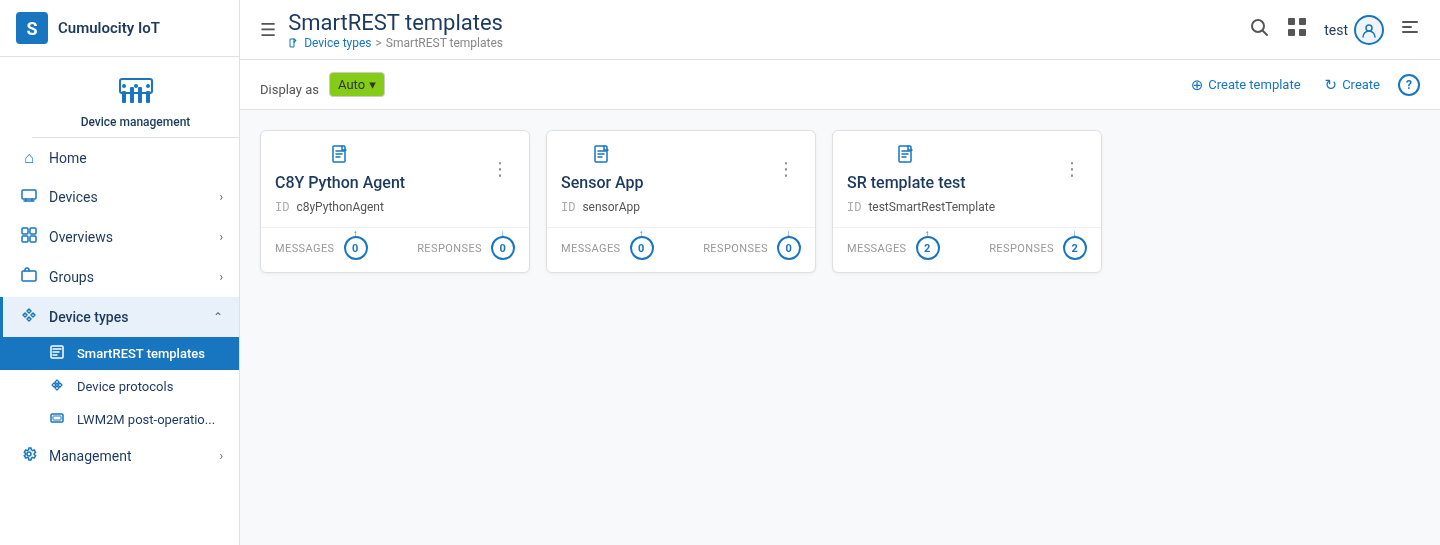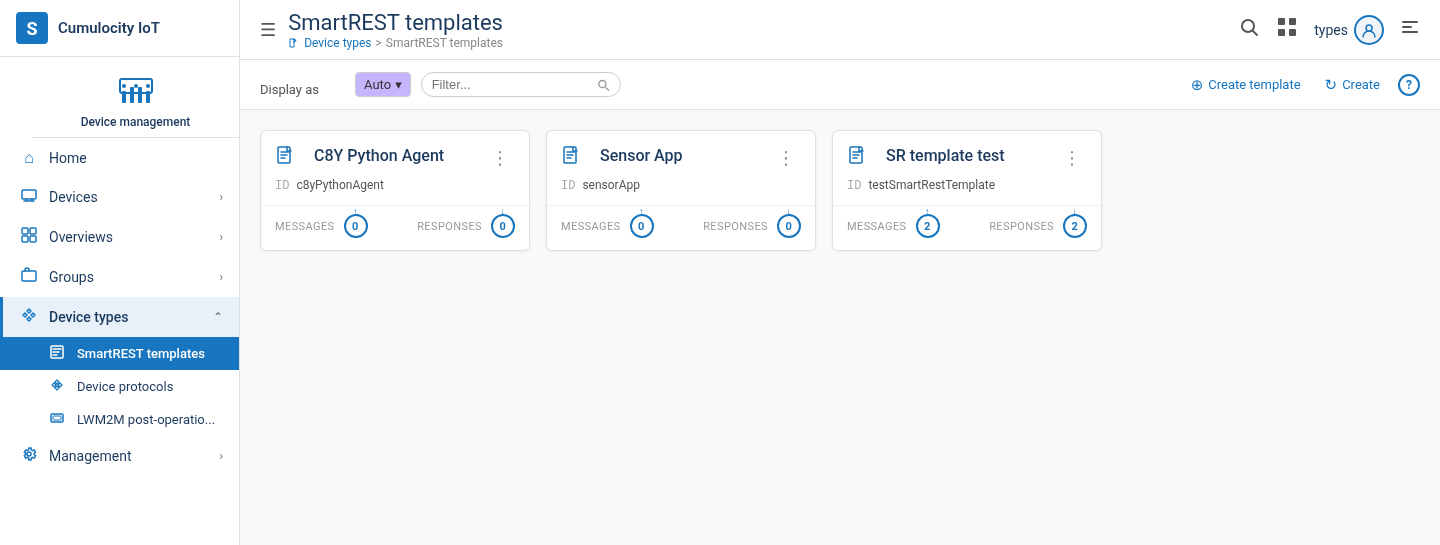--- a/index.html
+++ b/index.html
@@ -185,22 +185,21 @@
     .display-select {
       display: flex;
       align-items: center;
       gap: 4px;
       border: 1px solid #ccc;
       border-radius: 4px;
       padding: 4px 8px;
       font-size: 13px;
       cursor: pointer;
       color: #333;
-      background: #c4b5fd;
-      margin-left: 26px;
+      background: #84cc16;
     }
     .filter-input-wrap {
       display: flex;
       align-items: center;
       border: 1px solid #ccc;
       border-radius: 20px;
       padding: 4px 10px;
       gap: 6px;
       background: white;
       width: 200px;
@@ -264,22 +263,23 @@
       box-shadow: 0 1px 3px rgba(0,0,0,0.06);
     }
     .card-header {
       display: flex;
       align-items: center;
       justify-content: space-between;
       padding: 14px 14px 8px;
     }
     .card-title-area {
       display: flex;
-      align-items: flex-start;
-      gap: 19px;
+      align-items: center;
+      gap: 4px;
+      flex-direction: column;
     }
     .card-file-icon {
       font-size: 18px;
       color: #1776bf;
     }
     .card-title {
       font-size: 16px;
       font-weight: 500;
       color: #1c3a5e;
     }
@@ -465,21 +465,21 @@
       </span>
       <span class="header-icon">
         <svg width="22" height="22" viewBox="0 0 22 22" fill="none">
             <rect x="2" y="2" width="7" height="7" rx="1" fill="#555"></rect>
             <rect x="13" y="2" width="7" height="7" rx="1" fill="#555"></rect>
             <rect x="2" y="13" width="7" height="7" rx="1" fill="#555"></rect>
             <rect x="13" y="13" width="7" height="7" rx="1" fill="#555"></rect>
           </svg>
       </span>
       <div class="header-user">
-        <span>types</span>
+        <span>test</span>
         <div class="user-avatar">
           <svg width="18" height="18" viewBox="0 0 18 18" fill="none">
               <circle cx="9" cy="7" r="3" stroke="#1776bf" stroke-width="1.5"></circle>
               <path d="M3 16c0-3.3 2.7-6 6-6s6 2.7 6 6" stroke="#1776bf" stroke-width="1.5" stroke-linecap="round"></path>
             </svg>
         </div>
       </div>
       <span class="header-icon">
         <svg width="20" height="20" viewBox="0 0 20 20" fill="none">
             <rect x="2" y="4" width="16" height="2" rx="1" fill="#555"></rect>
@@ -489,27 +489,20 @@
       </span>
     </div>
   </div>
 
   <div class="toolbar">
     <div class="toolbar-left">
       <span class="display-as-label">Display as</span>
       <div class="display-select">
         <span>Auto</span>
         <span>▾</span>
-      </div>
-      <div class="filter-input-wrap">
-        <input class="filter-input" type="text" placeholder="Filter..." style="">
-        <svg width="14" height="14" viewBox="0 0 14 14" fill="none">
-            <circle cx="6" cy="6" r="4" stroke="#999" stroke-width="1.5"></circle>
-            <path d="M10 10l3 3" stroke="#999" stroke-width="1.5" stroke-linecap="round"></path>
-          </svg>
       </div>
     </div>
     <div class="toolbar-right">
       <div class="toolbar-btn">
         <span class="toolbar-btn-icon">⊕</span>
         <span>Create template</span>
       </div>
       <div class="toolbar-btn">
         <span class="toolbar-btn-icon">↻</span>
         <span>Create</span>

